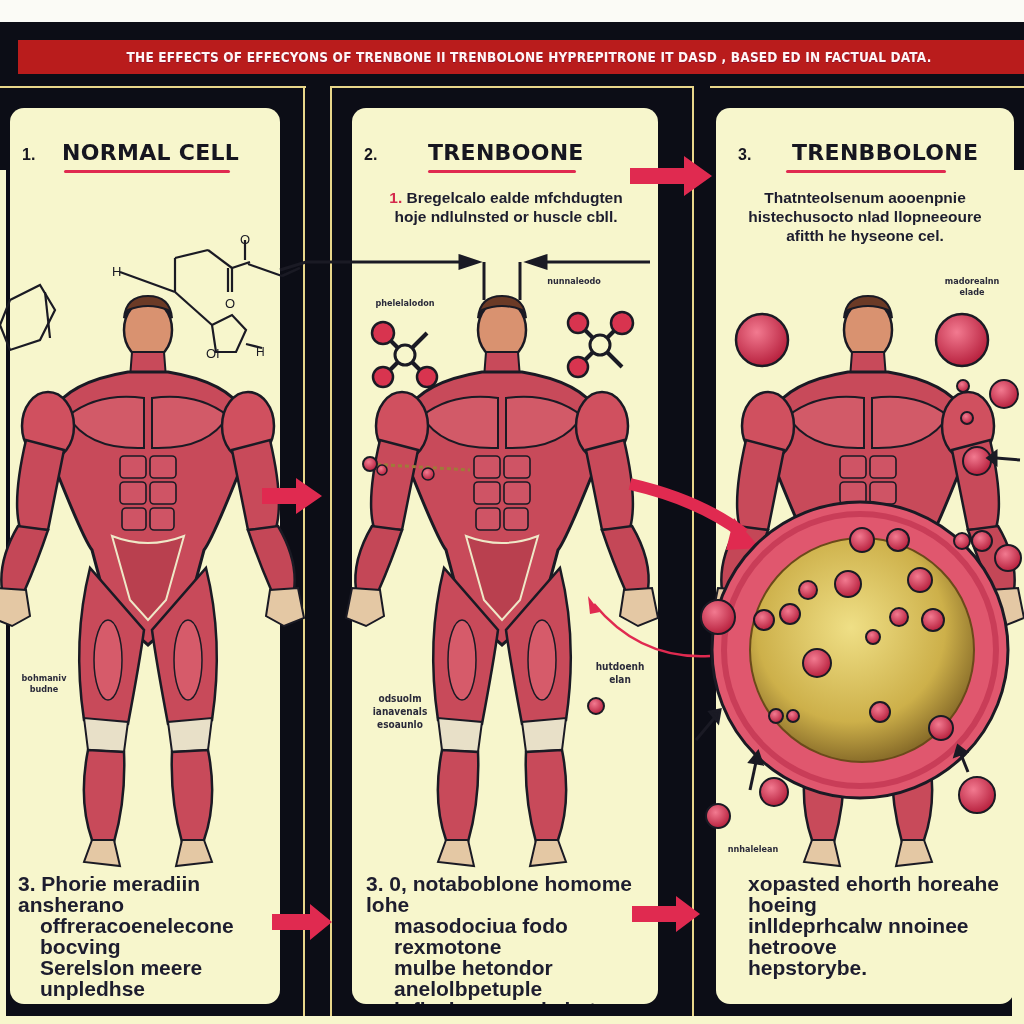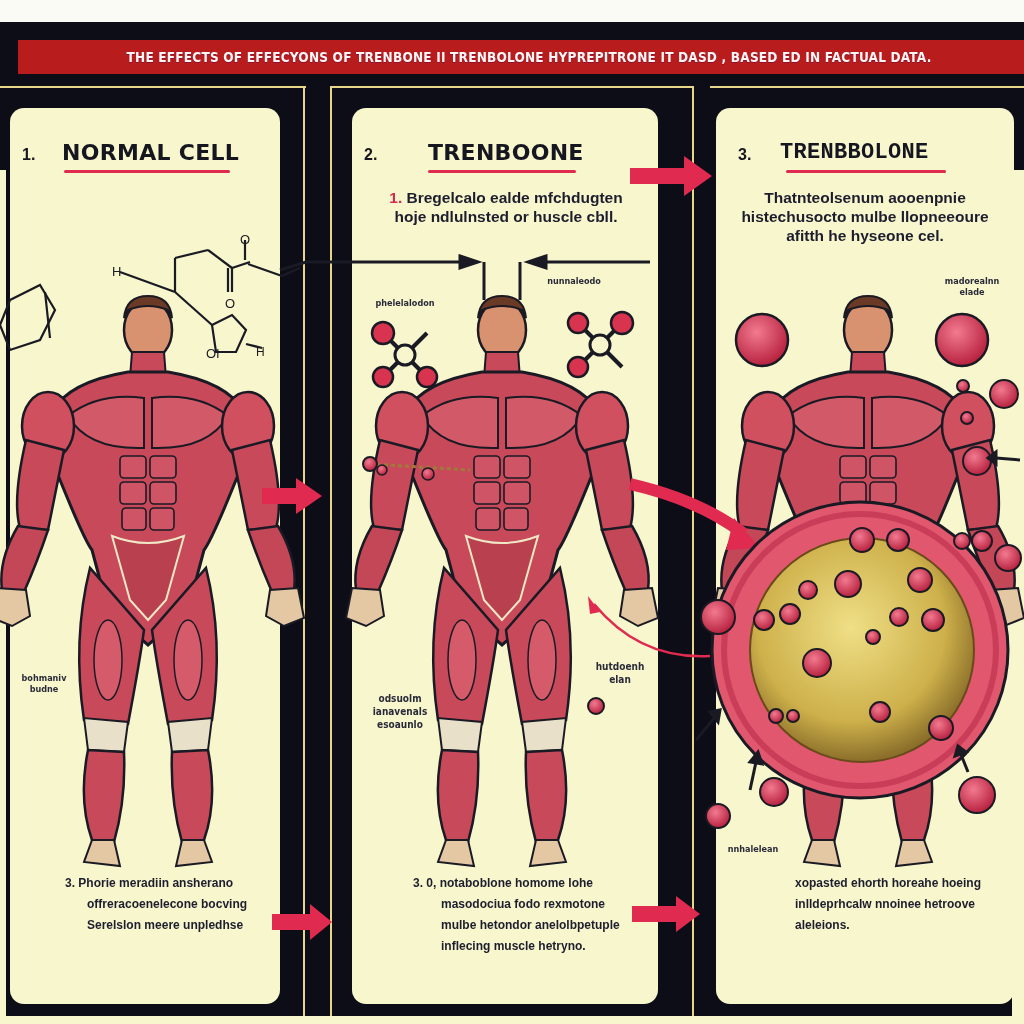--- a/index.html
+++ b/index.html
@@ -26,23 +26,22 @@
     position:absolute; font-weight:bold; font-size:22px; color:#161620;
     font-family:"DejaVu Sans", sans-serif; letter-spacing:0.3px;
   }
   .ptitle-underline { position:absolute; height:3px; background:#e02a50; border-radius:2px; }
   .desc {
     position:absolute; font-weight:bold; font-size:15.5px; line-height:19px; color:#1d1d2e;
     font-family:"Liberation Sans Narrow","Liberation Sans", sans-serif; text-align:center;
   }
   .desc .n { color:#d42a4c; }
   .caption {
-    position:absolute; font-weight:bold; font-size:12px; line-height:21px; color:#1d1d2e;
+    position:absolute; font-weight:bold; font-size:21px; line-height:21px; color:#1d1d2e;
     font-family:"Liberation Sans Narrow","Liberation Sans", sans-serif;
-    margin-left:47px;
   }
   .caption span { display:block; }
   .caption .ind { padding-left:22px; }
   .small-label {
     position:absolute; font-size:9px; font-weight:bold; color:#2a2a3a;
     line-height:11px; text-align:center; font-family:"DejaVu Sans Condensed","DejaVu Sans", sans-serif;
   }
   .arrow { position:absolute; }
   svg { display:block; }
 </style>
@@ -142,39 +141,39 @@
   <div class="caption" style="left:14px;top:765px;width:288px;">
     <span><b>3. 0,</b> <b>notaboblone homome lohe</b></span>
     <span class="ind" style="padding-left:28px;">masodociua fodo rexmotone</span>
     <span class="ind" style="padding-left:28px;">mulbe hetondor anelolbpetuple</span>
     <span class="ind" style="padding-left:28px;">inflecing muscle hetryno.</span>
   </div>
 </div>
 
 <div class="panel" style="left:716px;top:108px;width:298px;height:896px;">
   <div class="ptitle-num" style="left:22px;top:38px;">3.</div>
-  <div class="ptitle" style="left:64px;top:32px;font-family:Liberation Mono, monospace;">TRENBBOLONE</div>
+  <div class="ptitle" style="left:76px;top:32px;">TRENBBOLONE</div>
   <div class="ptitle-underline" style="left:70px;top:62px;width:160px;"></div>
 
   <div class="desc" style="left:10px;top:80px;width:278px;">
     <span>Thatnteolsenum aooenpnie</span><br>
-    <span>histechusocto mulbe llopneeoure</span><br>
+    <span>histechusocto nlad llopneeoure</span><br>
     <span>afitth he hyseone cel.</span>
   </div>
 
   <div class="small-label" style="left:220px;top:168px;width:72px;">
     <span>madorealnn</span><br>
     <span>elade</span>
   </div>
   <div class="small-label" style="left:2px;top:736px;width:70px;">nnhalelean</div>
 
   <div class="caption" style="left:10px;top:765px;width:286px;">
     <span class="ind">xopasted ehorth horeahe hoeing</span>
     <span class="ind">inlldeprhcalw nnoinee hetroove</span>
-    <span class="ind">aleleions.</span>
+    <span class="ind">hepstorybe.</span>
   </div>
 </div>
 
 <svg style="position:absolute;left:0;top:0;" width="1024" height="1024">
   <defs>
     <g id="figure">
 
       <ellipse cx="0" cy="30" rx="24" ry="30" fill="#d99270" stroke="#1a1a24" stroke-width="2.5"></ellipse>
       <path d="M-24,18 Q-22,-4 0,-4 Q22,-4 24,18 L20,10 Q0,2 -20,10 Z" fill="#6b3a26" stroke="#1a1a24" stroke-width="2"></path>
 

